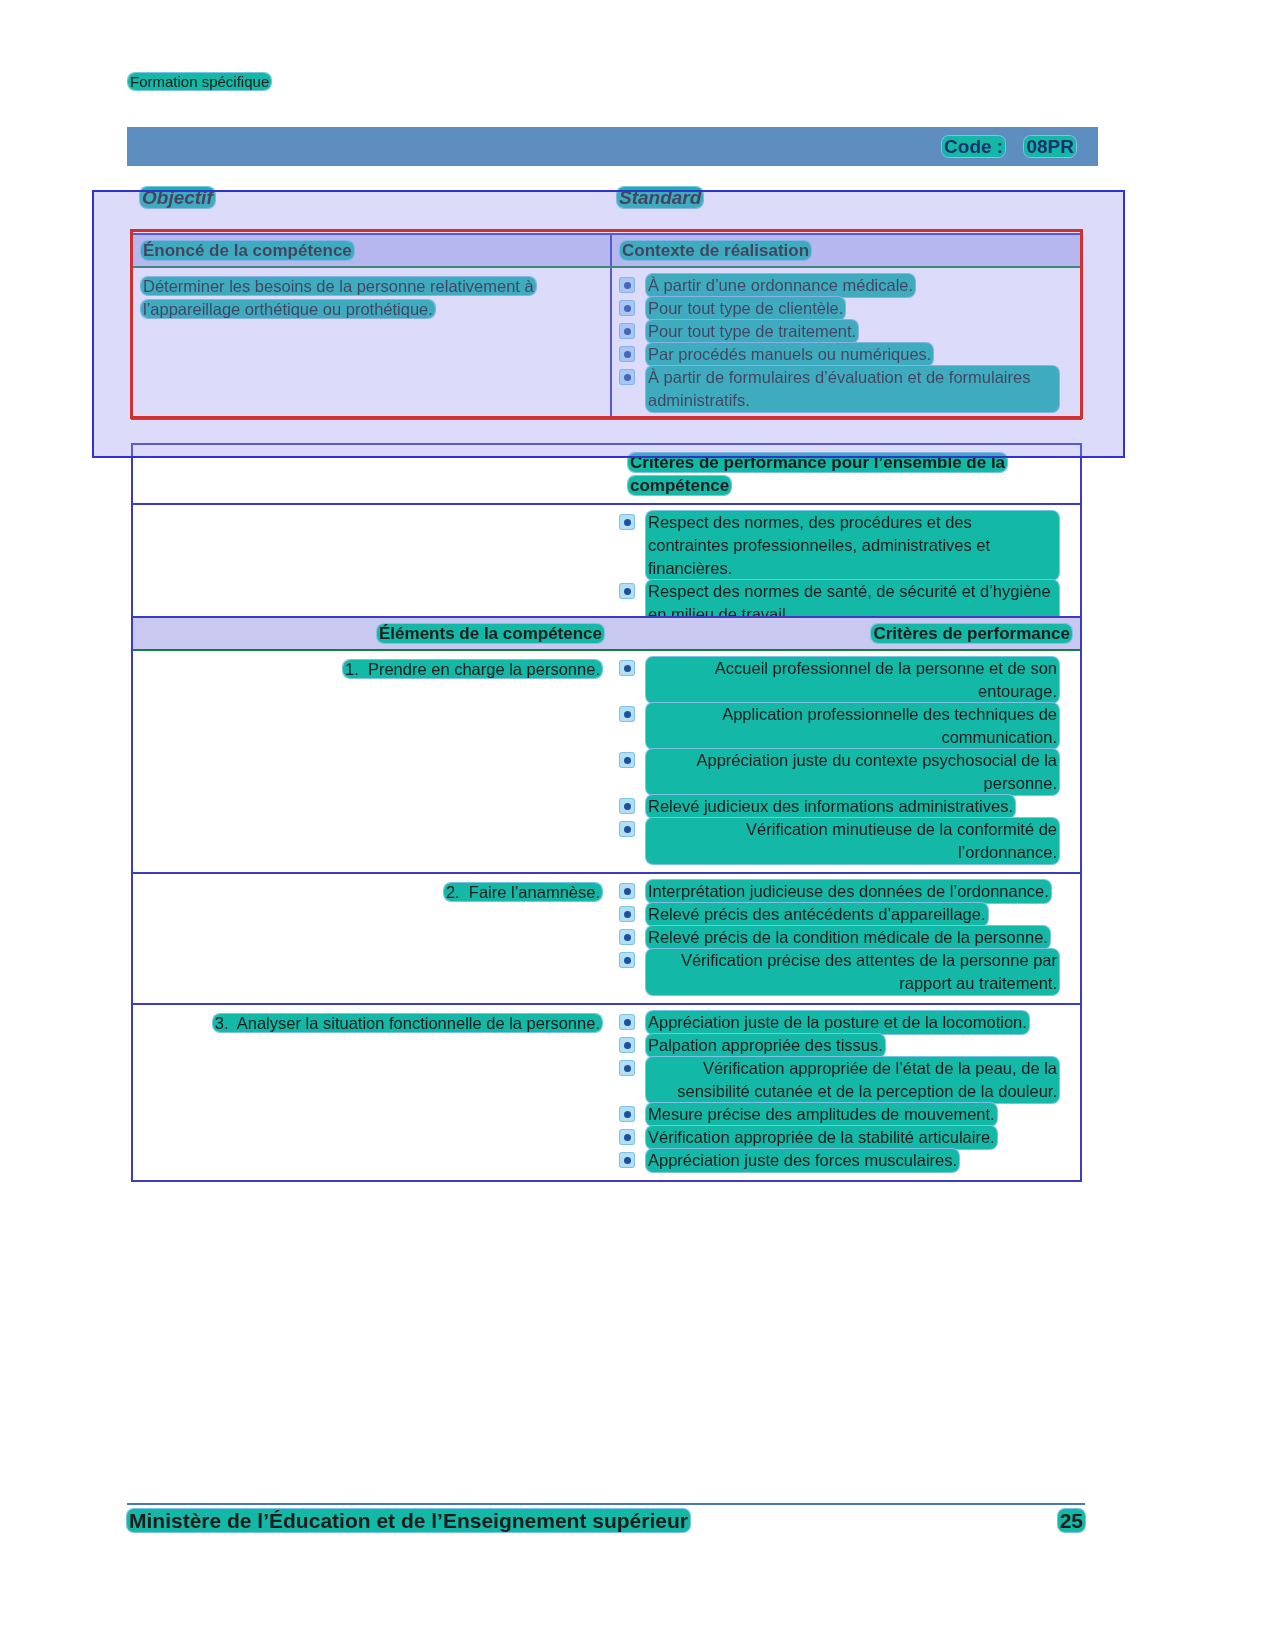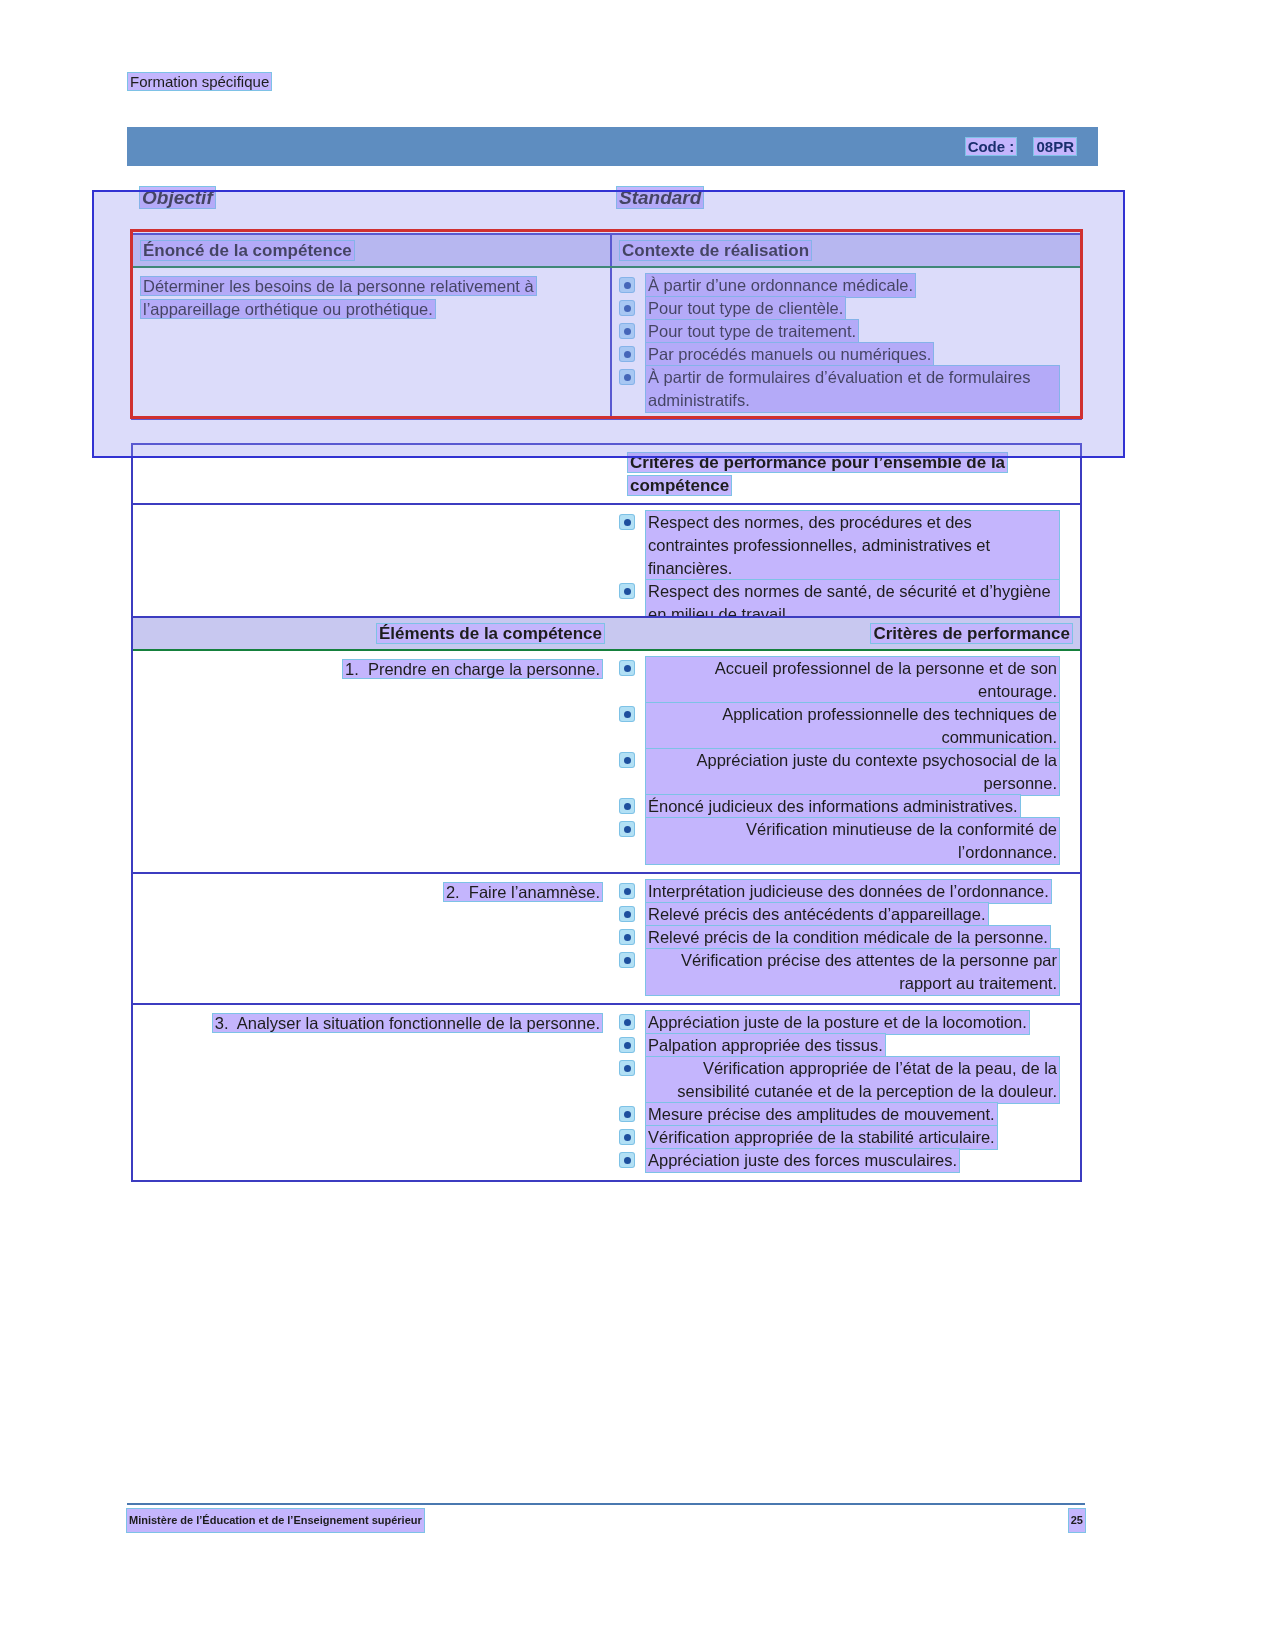--- a/index.html
+++ b/index.html
@@ -6,31 +6,32 @@
   html, body { margin: 0; padding: 0; }
   body {
     width: 1275px; height: 1651px; position: relative;
     background: #ffffff; color: #1d1d1d;
     font-family: "Liberation Sans", sans-serif;
     font-size: 16.5px; line-height: 23px;
   }
 
   
   .hl {
-    background: #c4b5fd;
+    background: #14b8a6;
     box-shadow: 0 0 0 1px #7ec2e6;
     padding: 0 2px;
     -webkit-box-decoration-break: clone;
     box-decoration-break: clone;
+    border-radius: 7px;
   }
 
   .eyebrow { position: absolute; left: 128px; top: 70px; font-size: 15px; }
 
   .band { position: absolute; left: 127px; top: 127px; width: 971px; height: 39px; background: #5e8dc0; }
-  .band .code { position: absolute; right: 22px; top: 8px; font-size: 15px; font-weight: bold; color: #1a2f6e; }
+  .band .code { position: absolute; right: 22px; top: 8px; font-size: 19px; font-weight: bold; color: #1a2f6e; }
   .code-label { margin-right: 14px; }
 
   .colhead { position: absolute; font-size: 19px; font-weight: bold; font-style: italic; z-index: 2; }
   .colhead.left  { left: 140px; top: 186px; }
   .colhead.right { left: 617px; top: 186px; }
 
   
   .overlay {
     position: absolute; left: 92px; top: 190px; width: 1033px; height: 268px;
     background: rgba(150,150,240,0.33); border: 2px solid #3232d2;
@@ -69,21 +70,21 @@
     background: #b2e0f5; box-shadow: 0 0 0 1px #7ec2e6;
     margin: 4px 12px 0 2px;
     display: flex; align-items: center; justify-content: center;
   }
   .dot { width: 7px; height: 7px; border-radius: 50%; background: #1e4f9e; }
 
   .footer {
     position: absolute; left: 127px; top: 1503px; width: 958px;
     border-top: 2px solid #4a78b0; padding-top: 4px;
     display: flex; justify-content: space-between;
-    font-weight: bold; font-size: 11px;
+    font-weight: bold; font-size: 21px;
   }
 </style>
 </head>
 <body>
 
 <div class="eyebrow">
   <span class="hl">Formation spécifique</span>
 </div>
 
 <div class="band">
@@ -204,21 +205,21 @@
       <div class="li">
         <span class="dotbox">
             <span class="dot"></span>
           </span>
         <span class="hl">Appréciation juste du contexte psychosocial de la personne.</span>
       </div>
       <div class="li">
         <span class="dotbox">
             <span class="dot"></span>
           </span>
-        <span class="hl">Énoncé judicieux des informations administratives.</span>
+        <span class="hl">Relevé judicieux des informations administratives.</span>
       </div>
       <div class="li">
         <span class="dotbox">
             <span class="dot"></span>
           </span>
         <span class="hl">Vérification minutieuse de la conformité de l’ordonnance.</span>
       </div>
     </div>
   </div>
 

